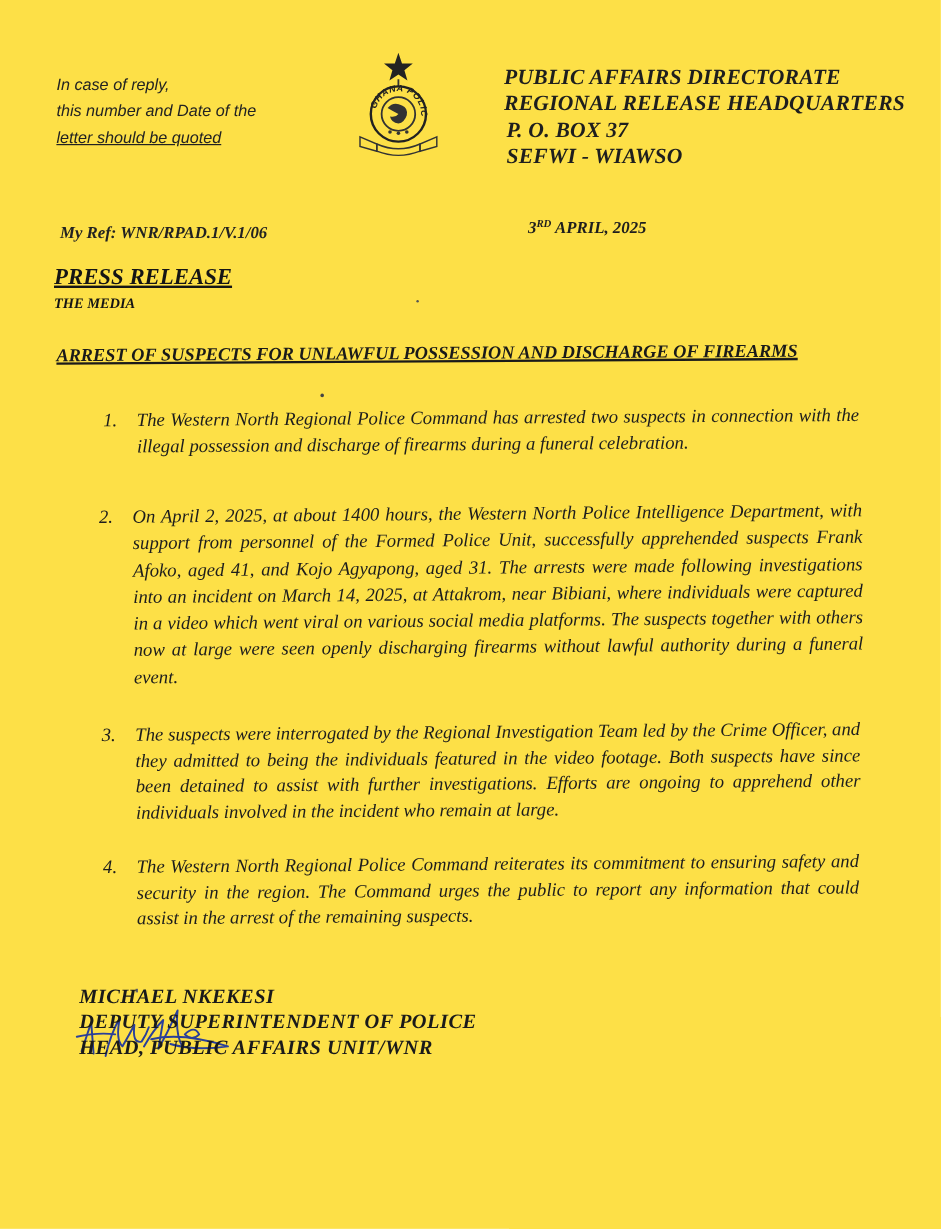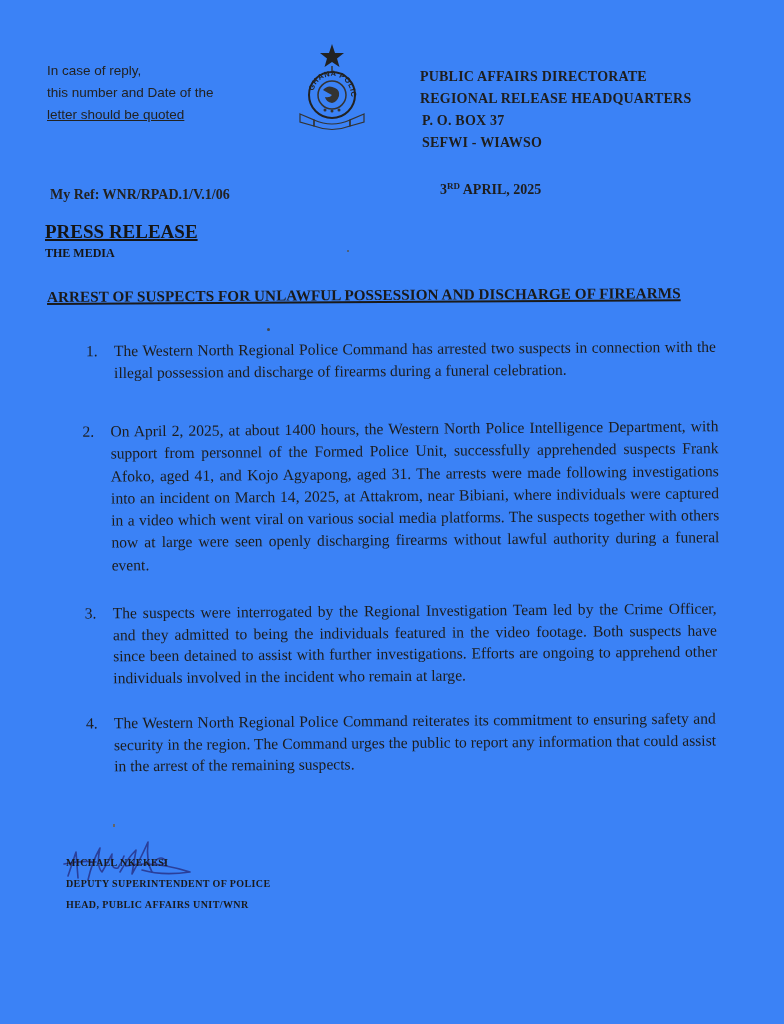--- a/index.html
+++ b/index.html
@@ -1,29 +1,29 @@
 <!DOCTYPE html>
 <html><head>
 <meta charset="utf-8">
 <style>
   html, body { margin: 0; padding: 0; }
   body {
     width: 784px; height: 1024px; background: #ffffff; position: relative; overflow: hidden;
     color: #1a1a1a;
   }
-  .page { position: absolute; inset: 0; background: #3b82f6; }
+  .page { position: absolute; inset: 0; background: #fde047; font-style: italic; }
   .sans { font-family: "Liberation Sans", "DejaVu Sans", sans-serif; }
   .serif { font-family: "Liberation Serif", "DejaVu Serif", serif; }
 
   .reply-note { position: absolute; left: 47px; top: 60px; font-size: 13.5px; line-height: 22px; color: #222; }
   .reply-note .u { text-decoration: underline; }
 
   .crest { position: absolute; left: 292px; top: 40px; width: 80px; height: 92px; }
 
-  .address { position: absolute; left: 420px; top: 66px; font-size: 14px; line-height: 22px; font-weight: bold; letter-spacing: 0.2px; color: #1e1e1e; }
+  .address { position: absolute; left: 420px; top: 53px; font-size: 18px; line-height: 22px; font-weight: bold; letter-spacing: 0.2px; color: #1e1e1e; }
   .address div:nth-child(3), .address div:nth-child(4) { padding-left: 2px; }
 
   .my-ref { position: absolute; left: 50px; top: 160px; font-size: 14px; font-weight: bold; color: #222; margin-top: 27px; }
   .date { position: absolute; left: 440px; top: 181px; font-size: 14px; font-weight: bold; color: #1e1e1e; }
   .date sup { font-size: 9px; vertical-align: 5px; }
 
   .press { position: absolute; left: 45px; top: 221px; font-size: 19px; font-weight: bold; text-decoration: underline; text-decoration-thickness: 2px; color: #151515; }
   .media { position: absolute; left: 45px; top: 246px; font-size: 12px; font-weight: bold; color: #151515; }
 
   .subject { position: absolute; left: 47px; top: 288px; font-size: 15.2px; font-weight: bold; text-decoration: underline; text-decoration-thickness: 1.5px; color: #1a1a1a; letter-spacing: 0.05px; transform: rotate(-0.35deg); transform-origin: left center; white-space: nowrap; }
@@ -31,21 +31,21 @@
   .para { position: absolute; font-size: 15.6px; line-height: 21.5px; color: #1d1d1d; }
   .para .num { position: absolute; left: 0; top: 0; }
   .para .txt { margin-left: 28px; text-align: justify; }
   .p1 { left: 86px; top: 338px; width: 630px; transform: rotate(-0.4deg); }
   .p2 { left: 83px; top: 418px; width: 636px; transform: rotate(-0.5deg); }
   .p3 { left: 85px; top: 600px; width: 632px; transform: rotate(-0.45deg); }
   .p4 { left: 86px; top: 710px; width: 630px; transform: rotate(-0.45deg); }
   .p2 .txt { line-height: 22.3px; }
 
   .sig { position: absolute; left: 62px; top: 832px; width: 140px; height: 60px; }
-  .sig-block { position: absolute; left: 66px; top: 852px; font-size: 10px; line-height: 21px; font-weight: bold; color: #1a1a1a; letter-spacing: 0.4px; }
+  .sig-block { position: absolute; left: 66px; top: 820px; font-size: 17px; line-height: 21px; font-weight: bold; color: #1a1a1a; letter-spacing: 0.4px; }
   .dot1 { position: absolute; left: 267px; top: 328px; width: 3px; height: 3px; background: #444; border-radius: 50%; }
   .dot2 { position: absolute; left: 347px; top: 250px; width: 2px; height: 2px; background: #555; border-radius: 50%; }
   .dot3 { position: absolute; left: 113px; top: 824px; width: 2px; height: 3px; background: #666; }
 </style>
 </head>
 <body>
 
 <div class="page">
 
   <div class="reply-note sans">

